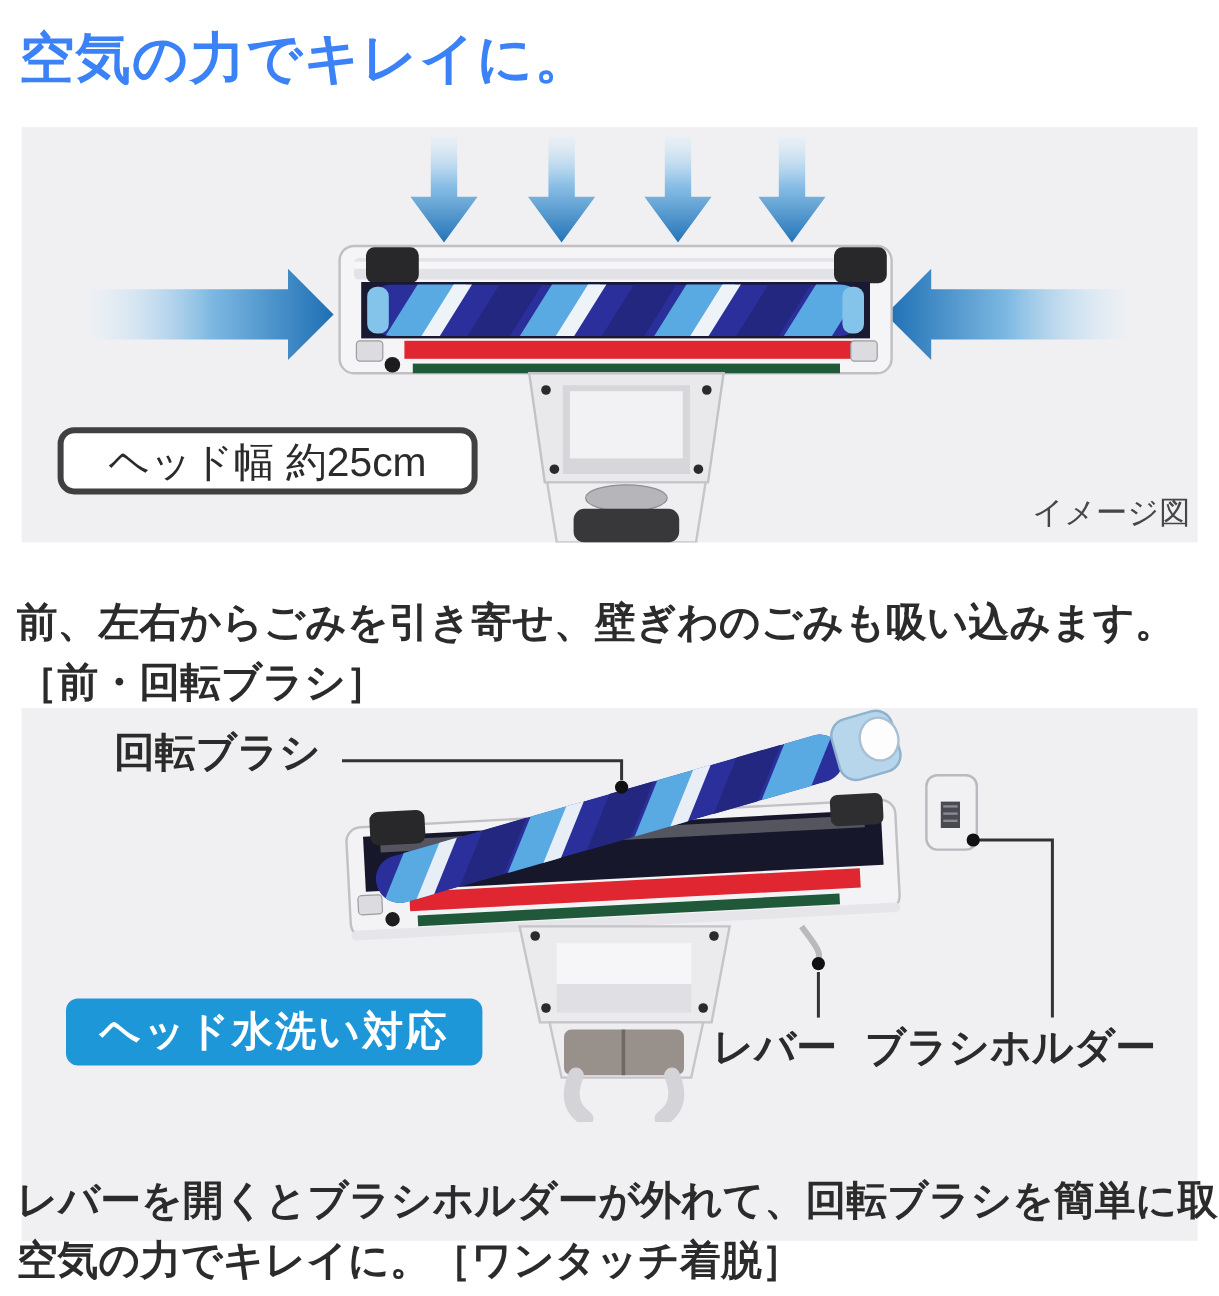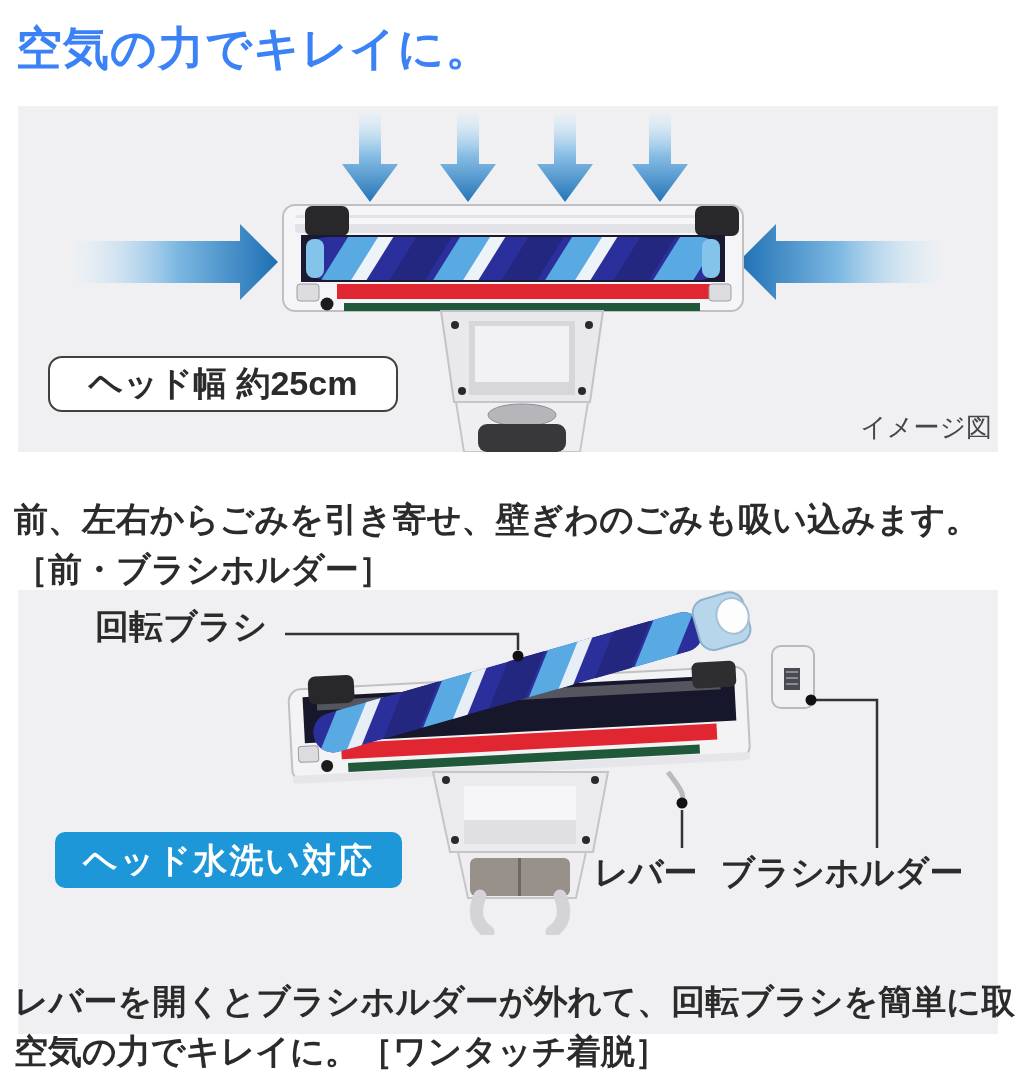--- a/index.html
+++ b/index.html
@@ -9,22 +9,22 @@
 
   .page-title { position:absolute; left:16px; top:18px; font-size:46px; font-weight:600;
                 color:#3b82f6; letter-spacing:1px; }
 
   .panel { position:absolute; left:18px; width:980px; background:#f0f0f2; }
   .panel1 { top:106px; height:346px; }
   .panel2 { top:590px; height:444px; }
   .panel svg { position:absolute; left:0; top:0; }
 
   .head-width-label { position:absolute; left:30px; top:250px; width:350px; height:56px;
-                      background:#ffffff; border:2px solid #404040; border-radius:14px;
-                      font-size:34px; font-weight:700; color:#2b2b2b; text-align:center;
+                      background:#ffffff; border:5px solid #404040; border-radius:14px;
+                      font-size:34px; font-weight:400; color:#2b2b2b; text-align:center;
                       line-height:50px; }
   .image-note { position:absolute; right:6px; top:304px; font-size:26px; color:#46464a;
                 font-weight:500;margin-left:38px; }
 
   .diagram-label { position:absolute; font-size:34px; font-weight:600; color:#2b2b2b; }
   .rotating-brush-label { left:77px; top:14px; }
   .lever-label { left:576px; top:260px; width:120px; text-align:left; }
   .brush-holder-label { left:702px; top:260px; width:244px; text-align:center; }
 
   .washable-badge { position:absolute; left:37px; top:242px; width:347px; height:56px;
@@ -124,21 +124,21 @@
         <rect x="460" y="318" width="88" height="28" rx="9" fill="#38383a"></rect>
       </g>
     </svg>
 
     <div class="head-width-label">ヘッド幅 約25cm</div>
     <div class="image-note">イメージ図</div>
   </div>
 
   <div class="caption caption1">
     <div>前、左右からごみを引き寄せ、壁ぎわのごみも吸い込みます。</div>
-    <div>［前・ブラシホルダー］</div>
+    <div>［前・回転ブラシ］</div>
   </div>
 
   <div class="panel panel2">
     <svg width="980" height="345" viewBox="0 0 980 345">
       <defs>
         <clipPath id="brushClip2">
             <rect x="0" y="-20" width="404" height="40" rx="20"></rect>
           </clipPath>
       </defs>
 

